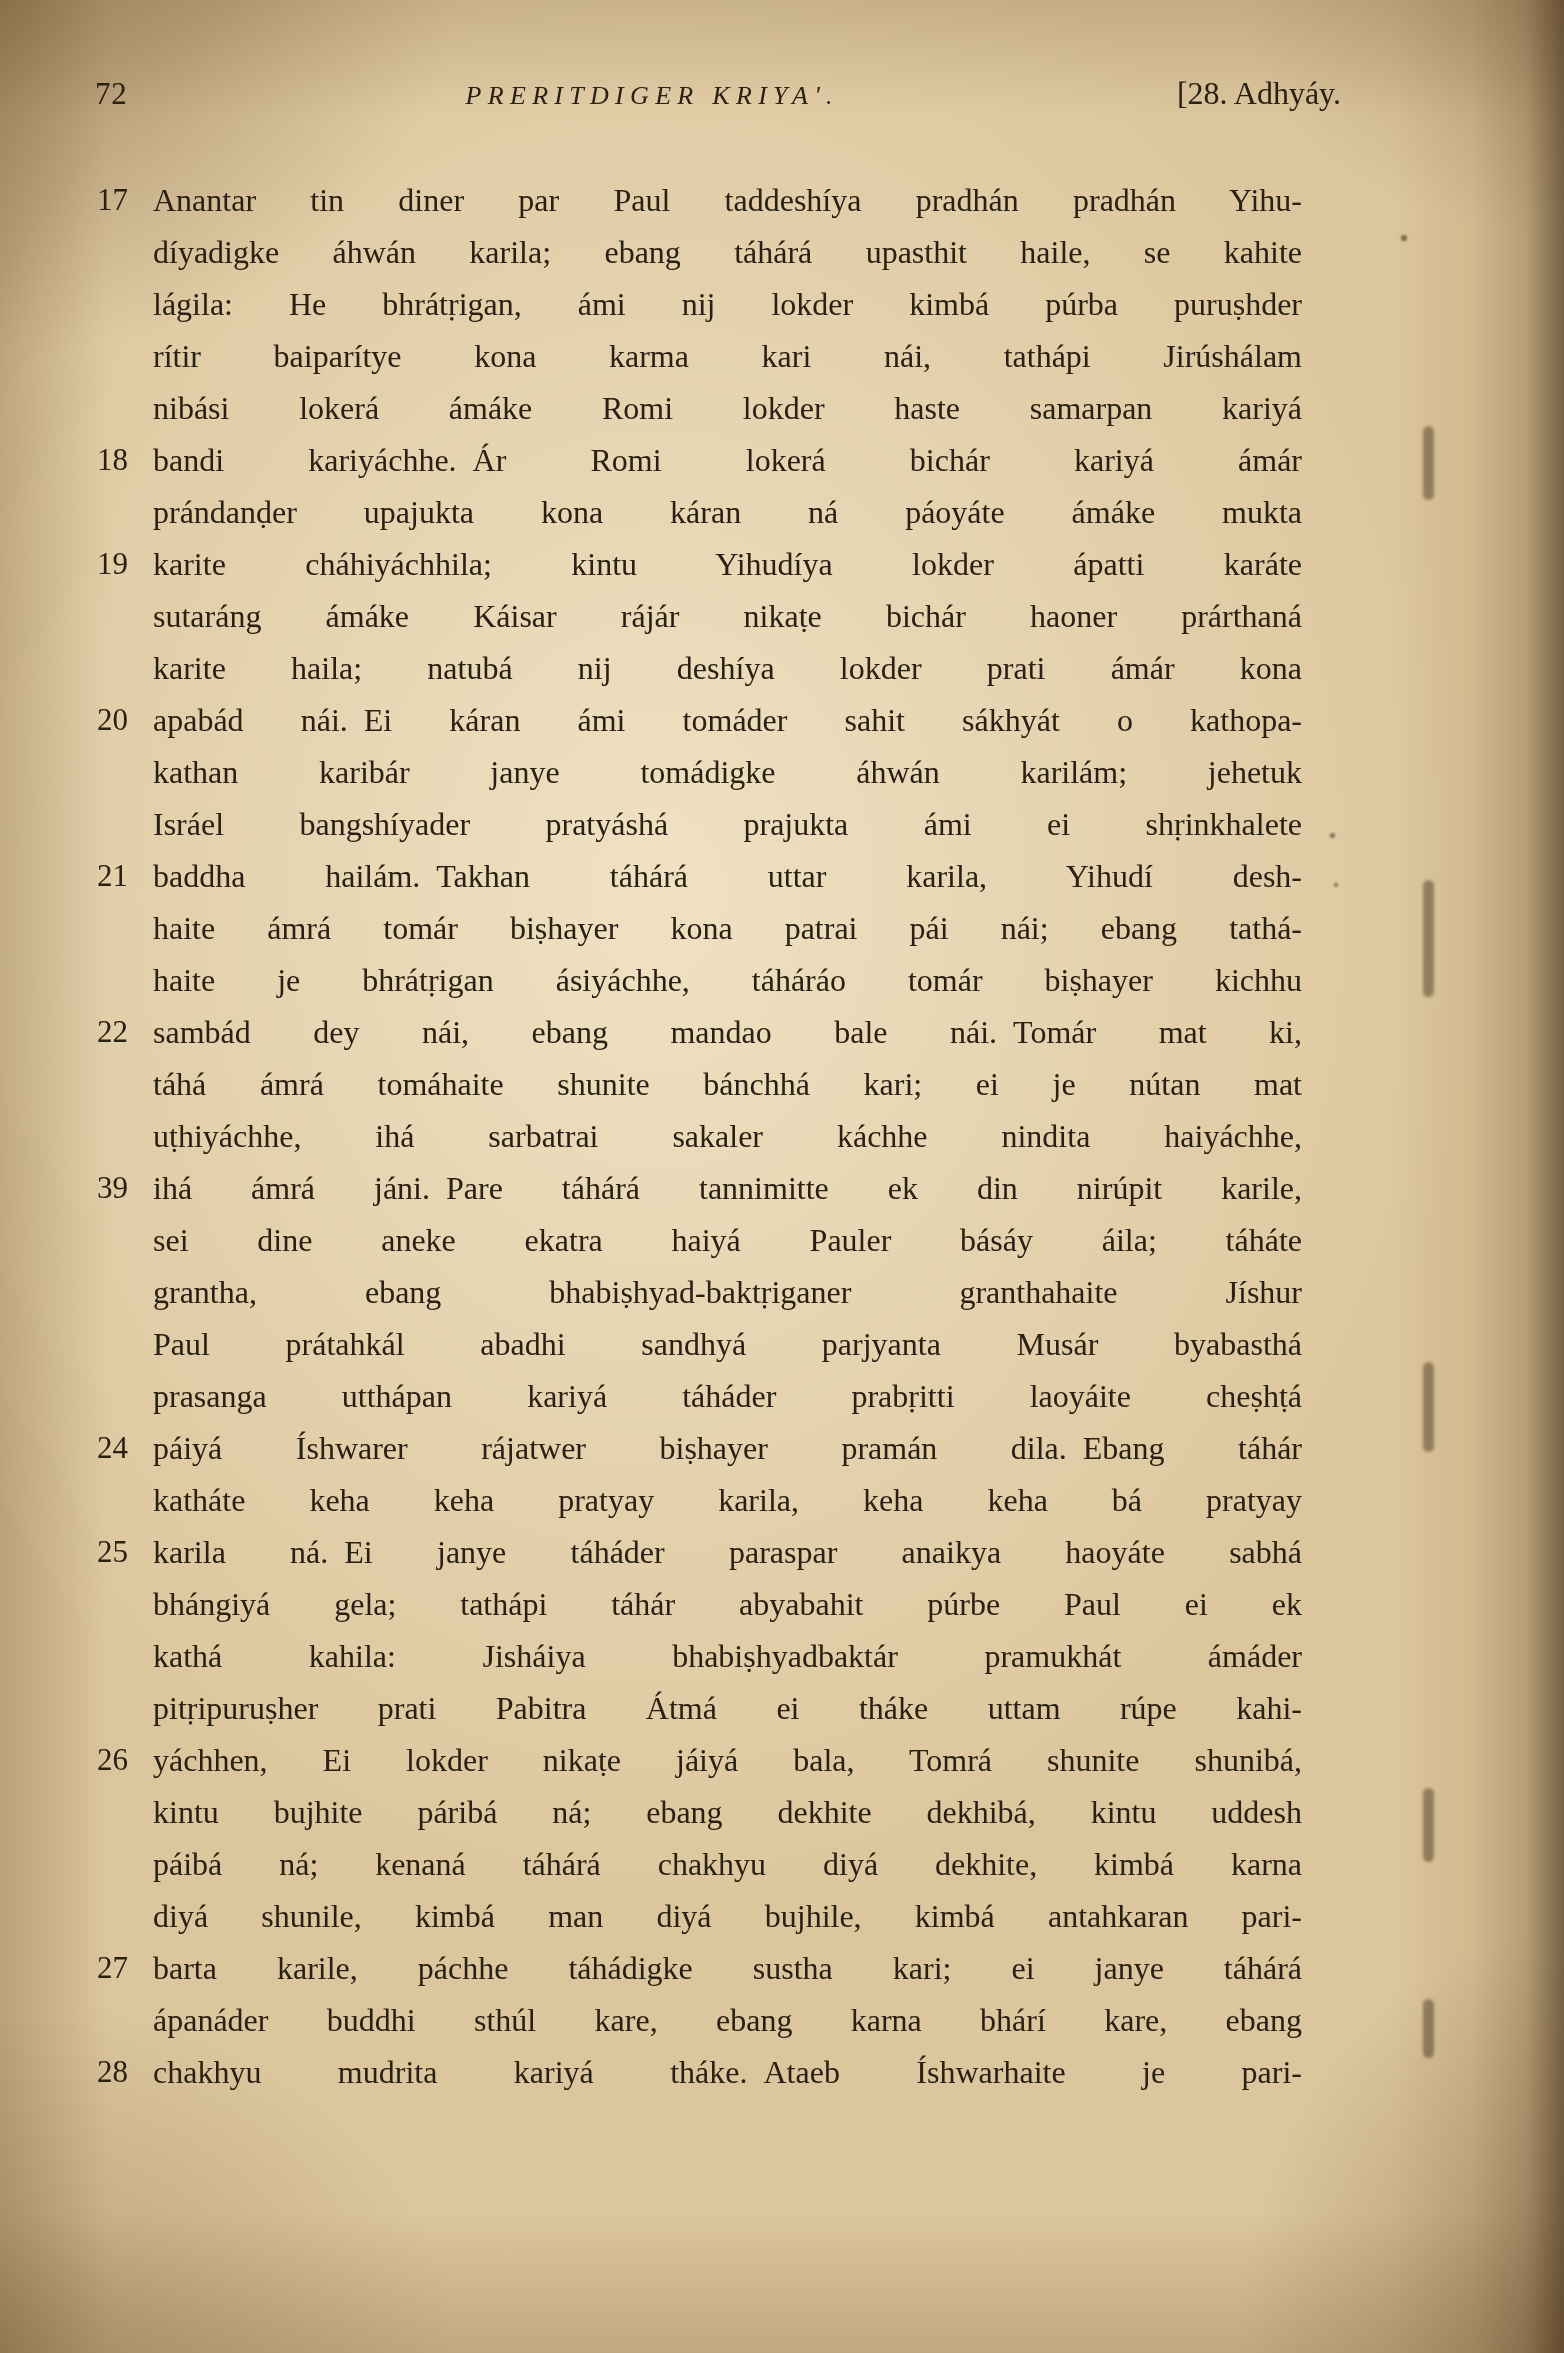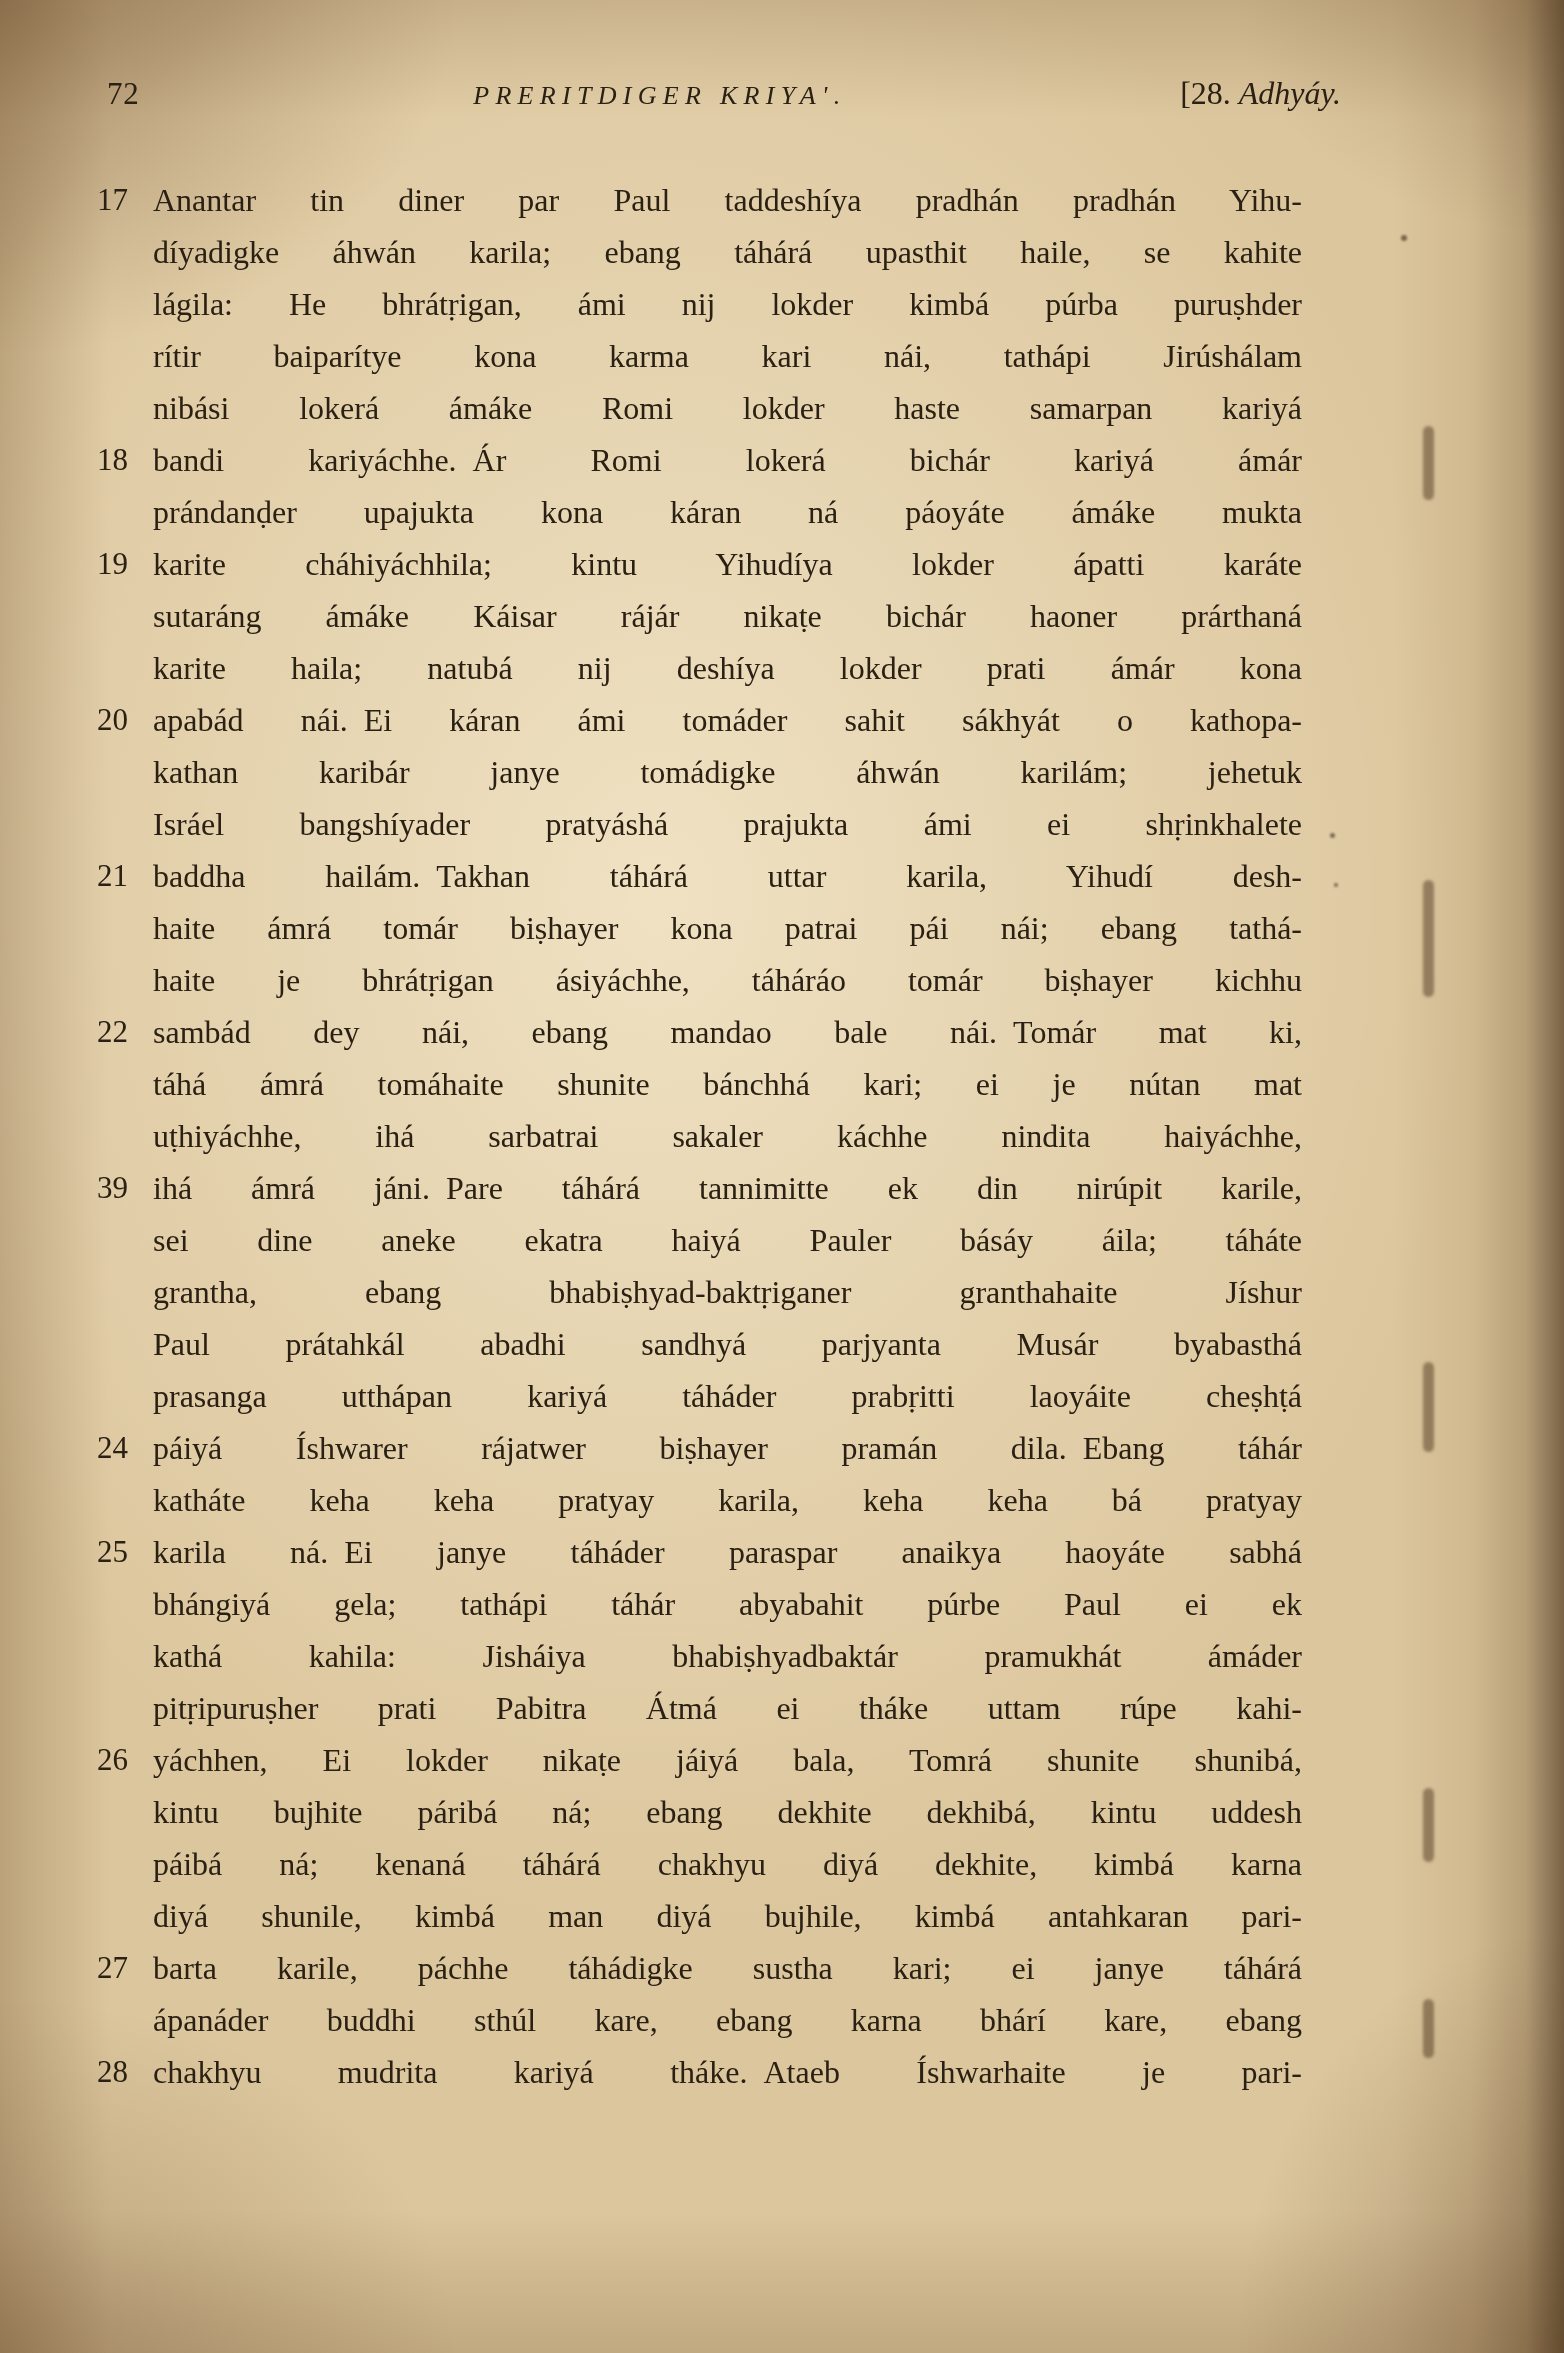--- a/index.html
+++ b/index.html
@@ -24,24 +24,24 @@
       #dcc69d;
   }
   .header {
     position:absolute;
     top:75px; left:95px;
     width:1246px;
     display:flex;
     justify-content:space-between;
     align-items:baseline;
   }
-  .pagenum { font-size:31px; letter-spacing:0.8px;margin-left:12px; }
+  .pagenum { font-size:31px; letter-spacing:0.8px; }
   .running-title { font-size:26px; letter-spacing:6.3px;font-style:italic; }
   .chapter-ref { font-size:32px; white-space:nowrap; }
-  .chapter-ref .italic { font-style:italic; }
+  .chapter-ref .italic { }
   .textbody {
     position:absolute;
     left:153px;
     top:174px;
     width:1149px;
   }
   .verse { position:relative; }
   .vnum {
     position:absolute;
     left:-67px; top:0;

